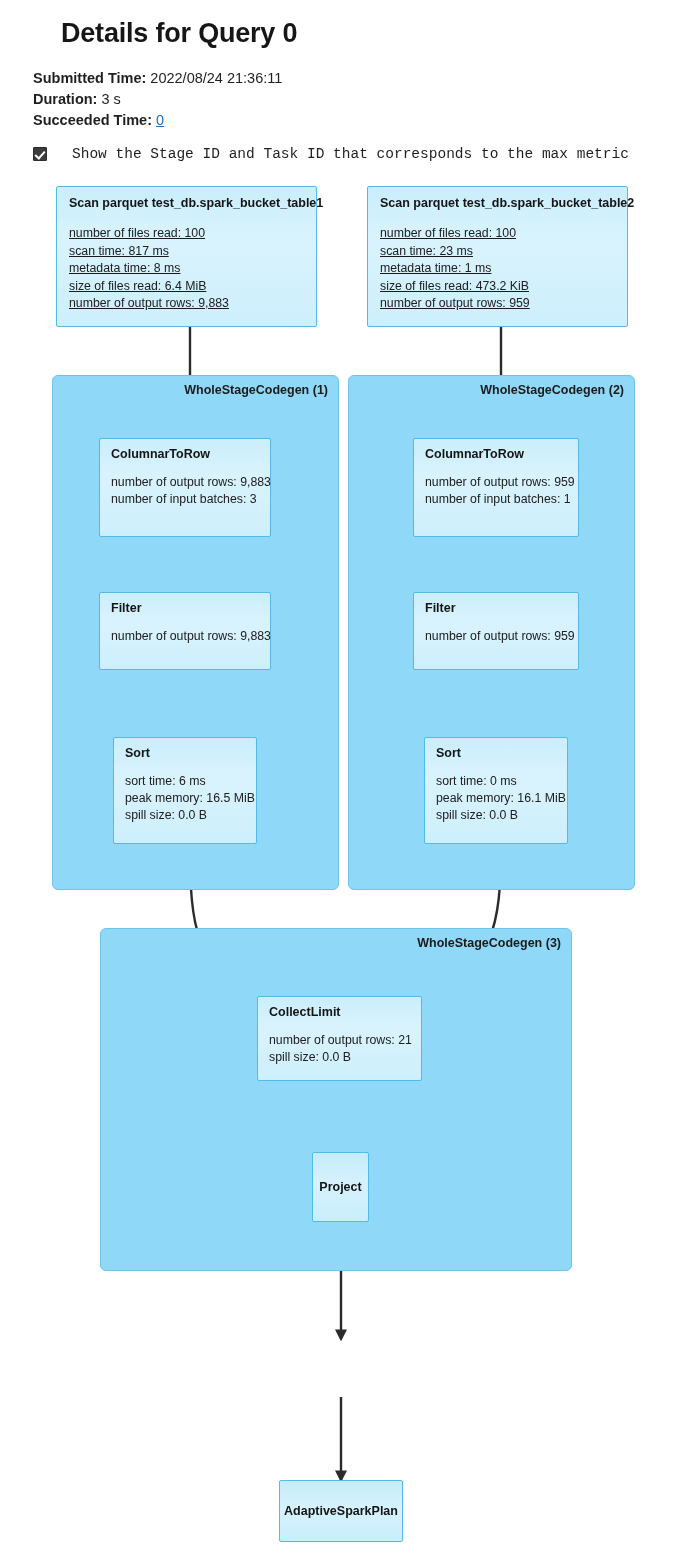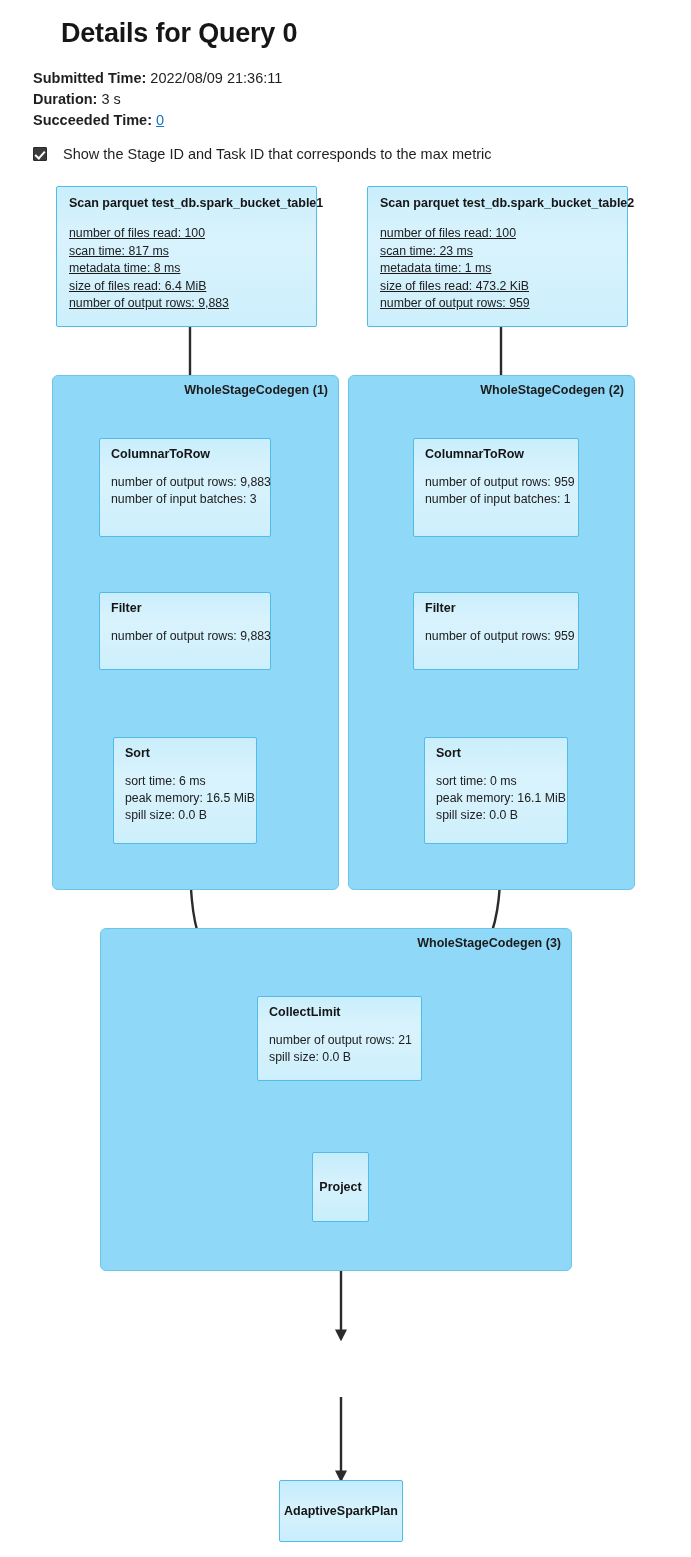--- a/index.html
+++ b/index.html
@@ -44,24 +44,25 @@
     text-decoration: underline;
     cursor: pointer;
   }
 
   
   #checkbox-row {
     position: absolute;
     left: 33px; top: 146px;
     display: flex;
     align-items: center;
-    gap: 16px;
+    gap: 25px;
     font-size: 14.5px;
     color: #1f1f1f;
     white-space: nowrap;
+    font-family: Liberation Mono, monospace;
   }
   #checkbox-box {
     width: 14px; height: 14px;
     background: #3c3c3c;
     border: 1px solid #2b2b2b;
     border-radius: 1px;
     position: relative;
     flex: none;
   }
   #checkbox-box::after {
@@ -143,21 +144,21 @@
 </style>
 </head>
 <body>
 
 <div id="page">
 
   <div id="page-title">Details for Query 0</div>
 
   <div class="meta-line" id="meta-submitted">
     <span class="k">Submitted Time:</span>
-    <span class="v">2022/08/09 21:36:11</span>
+    <span class="v">2022/08/24 21:36:11</span>
   </div>
 
   <div class="meta-line" id="meta-duration">
     <span class="k">Duration:</span>
     <span class="v">3 s</span>
   </div>
 
   <div class="meta-line" id="meta-jobs">
     <span class="k">Succeeded Time:</span>
     <span class="joblink">0</span>

